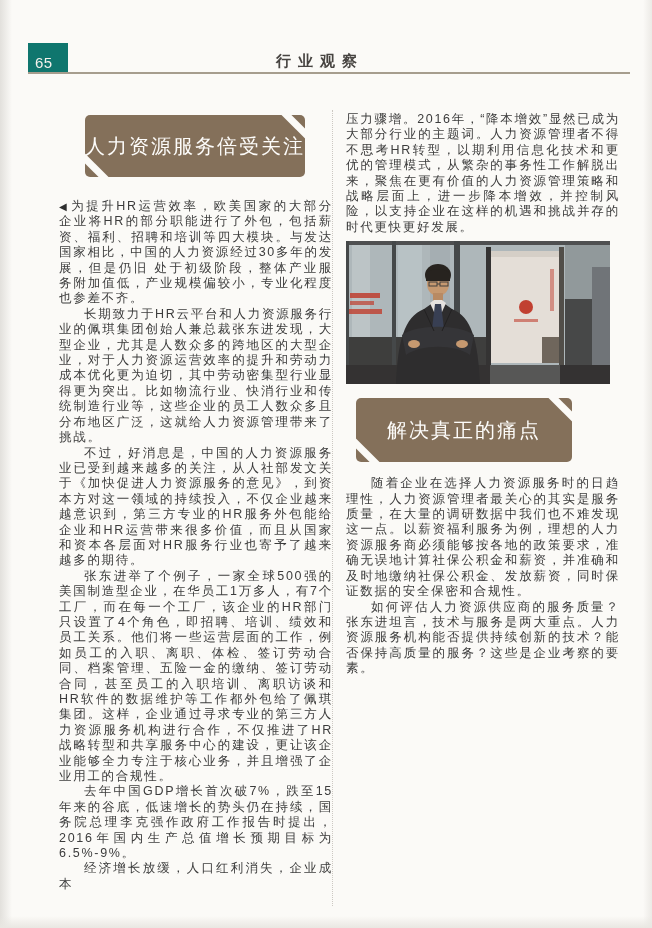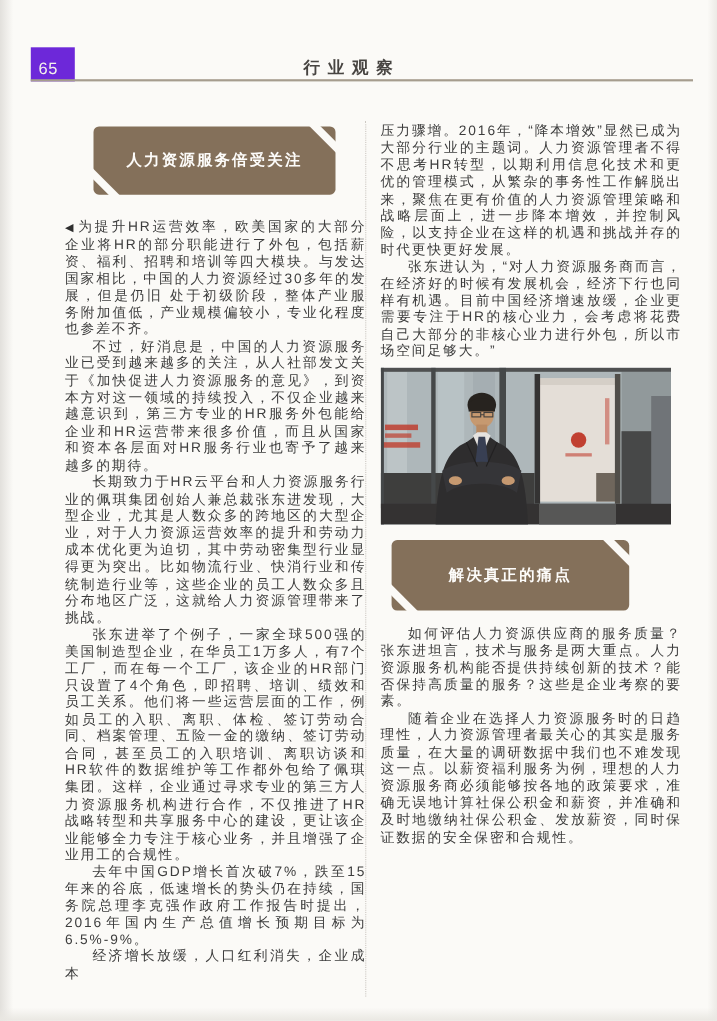--- a/index.html
+++ b/index.html
@@ -14,21 +14,21 @@
   }
   .edge-left { position:absolute; left:0; top:0; bottom:0; width:12px;
     background:linear-gradient(90deg,#e2e0dc,rgba(251,250,247,0)); }
   .edge-right { position:absolute; right:0; top:0; bottom:0; width:9px;
     background:linear-gradient(270deg,#eceae6,rgba(251,250,247,0)); }
   .edge-bottom { position:absolute; left:0; right:0; bottom:0; height:12px;
     background:linear-gradient(0deg,#e9e7e2,rgba(251,250,247,0)); }
 
   .pagenum {
     position:absolute; left:28px; top:43px; width:40px; height:31px;
-    background:#6d28d9; color:#f4f1ec; font-size:15px;
+    background:#0f766e; color:#f4f1ec; font-size:15px;
     display:flex; align-items:flex-end; padding:0 0 3px 7px;
     letter-spacing:0.5px;
   }
   .header-rule { position:absolute; left:28px; top:72px; width:602px; height:2px; background:#a69d8e; }
   .header-title {
     position:absolute; left:0; right:12px; top:52px; text-align:center;
     font-size:15px; letter-spacing:7px; color:#474441; font-weight:bold;
   }
 
   .col-divider { position:absolute; left:332px; top:110px; height:796px;
@@ -37,21 +37,21 @@
   .col { position:absolute; top:105px; width:274px; }
   .col-left  { left:59px; }
   .col-right { left:346px; top:112px; }
 
   .tbox {
     position:relative; background:#84705a; border-radius:5px;
     display:flex; align-items:center; justify-content:center;
   }
   .tbox1 { width:220px; height:62px; margin:10px 0 22px 26px; }
   .tbox2 { width:216px; height:64px; margin:14px 0 14px 10px;text-align:center; }
-  .tbox .ttl { color:#fdfcfa; font-size:14px; font-weight:bold; letter-spacing:2px; }
+  .tbox .ttl { color:#fdfcfa; font-size:20px; font-weight:normal; letter-spacing:2px; }
   .slash { position:absolute; background:#fbfaf7; height:7px; transform:rotate(45deg); }
   .slash-tr { width:44px; top:6px; right:-13px; }
   .slash-bl { width:44px; bottom:6px; left:-13px; }
 
   .body-text p {
     font-size:12.5px; line-height:15.4px; letter-spacing:1.7px;
     text-align:justify; color:#3c3c3c;
   }
   .body-text p.indent { text-indent:2em; }
   .lead-marker { font-size:10px; color:#2e2e2e; margin-right:2px; }
@@ -79,32 +79,31 @@
 <div class="col-divider"></div>
 
 <div class="col col-left">
   <div class="tbox tbox1">
     <span class="slash slash-tr"></span>
     <span class="slash slash-bl"></span>
     <span class="ttl">人力资源服务倍受关注</span>
   </div>
   <div class="body-text">
     <p><span class="lead-marker">◀</span><span>为提升HR运营效率，欧美国家的大部分企业将HR的部分职能进行了外包，包括薪资、福利、招聘和培训等四大模块。与发达国家相比，中国的人力资源经过30多年的发展，但是仍旧 处于初级阶段，整体产业服务附加值低，产业规模偏较小，专业化程度也参差不齐。</span></p>
+    <p class="indent">长期致力于HR云平台和人力资源服务行业的佩琪集团创始人兼总裁张东进发现，大型企业，尤其是人数众多的跨地区的大型企业，对于人力资源运营效率的提升和劳动力成本优化更为迫切，其中劳动密集型行业显得更为突出。比如物流行业、快消行业和传统制造行业等，这些企业的员工人数众多且分布地区广泛，这就给人力资源管理带来了挑战。</p>
     <p class="indent">不过，好消息是，中国的人力资源服务业已受到越来越多的关注，从人社部发文关于《加快促进人力资源服务的意见》，到资本方对这一领域的持续投入，不仅企业越来越意识到，第三方专业的HR服务外包能给企业和HR运营带来很多价值，而且从国家和资本各层面对HR服务行业也寄予了越来越多的期待。</p>
-    <p class="indent">长期致力于HR云平台和人力资源服务行业的佩琪集团创始人兼总裁张东进发现，大型企业，尤其是人数众多的跨地区的大型企业，对于人力资源运营效率的提升和劳动力成本优化更为迫切，其中劳动密集型行业显得更为突出。比如物流行业、快消行业和传统制造行业等，这些企业的员工人数众多且分布地区广泛，这就给人力资源管理带来了挑战。</p>
     <p class="indent">张东进举了个例子，一家全球500强的美国制造型企业，在华员工1万多人，有7个工厂，而在每一个工厂，该企业的HR部门只设置了4个角色，即招聘、培训、绩效和员工关系。他们将一些运营层面的工作，例如员工的入职、离职、体检、签订劳动合同、档案管理、五险一金的缴纳、签订劳动合同，甚至员工的入职培训、离职访谈和HR软件的数据维护等工作都外包给了佩琪集团。这样，企业通过寻求专业的第三方人力资源服务机构进行合作，不仅推进了HR战略转型和共享服务中心的建设，更让该企业能够全力专注于核心业务，并且增强了企业用工的合规性。</p>
     <p class="indent">去年中国GDP增长首次破7%，跌至15年来的谷底，低速增长的势头仍在持续，国务院总理李克强作政府工作报告时提出，2016年国内生产总值增长预期目标为6.5%-9%。</p>
     <p class="indent">经济增长放缓，人口红利消失，企业成本</p>
   </div>
 </div>
 
 <div class="col col-right">
   <div class="body-text">
     <p>压力骤增。2016年，“降本增效”显然已成为大部分行业的主题词。人力资源管理者不得不思考HR转型，以期利用信息化技术和更优的管理模式，从繁杂的事务性工作解脱出来，聚焦在更有价值的人力资源管理策略和战略层面上，进一步降本增效，并控制风险，以支持企业在这样的机遇和挑战并存的时代更快更好发展。</p>
-    <p class="indent">张东进认为，“对人力资源服务商而言，在经济好的时候有发展机会，经济下行也同样有机遇。目前中国经济增速放缓，企业更需要专注于HR的核心业力，会考虑将花费自己大部分的非核心业力进行外包，所以市场空间足够大。”</p>
   </div>
 
   <div class="photo">
     <svg width="264" height="143" viewBox="0 0 264 143" xmlns="http://www.w3.org/2000/svg">
 
       <rect x="0" y="0" width="264" height="143" fill="#aebbc1"></rect>
       <rect x="6" y="4" width="18" height="122" fill="#c2ced2" opacity="0.75"></rect>
       <rect x="52" y="4" width="24" height="122" fill="#bcc9cf" opacity="0.8"></rect>
       <rect x="84" y="4" width="20" height="122" fill="#a4b1b8"></rect>
       <rect x="219" y="4" width="45" height="124" fill="#8e9aa0"></rect>
@@ -155,16 +154,16 @@
     </svg>
   </div>
 
   <div class="tbox tbox2">
     <span class="slash slash-tr"></span>
     <span class="slash slash-bl"></span>
     <span class="ttl">解决真正的痛点</span>
   </div>
 
   <div class="body-text">
+    <p class="indent">随着企业在选择人力资源服务时的日趋理性，人力资源管理者最关心的其实是服务质量，在大量的调研数据中我们也不难发现这一点。以薪资福利服务为例，理想的人力资源服务商必须能够按各地的政策要求，准确无误地计算社保公积金和薪资，并准确和及时地缴纳社保公积金、发放薪资，同时保证数据的安全保密和合规性。</p>
     <p class="indent">如何评估人力资源供应商的服务质量？张东进坦言，技术与服务是两大重点。人力资源服务机构能否提供持续创新的技术？能否保持高质量的服务？这些是企业考察的要素。</p>
-    <p class="indent">随着企业在选择人力资源服务时的日趋理性，人力资源管理者最关心的其实是服务质量，在大量的调研数据中我们也不难发现这一点。以薪资福利服务为例，理想的人力资源服务商必须能够按各地的政策要求，准确无误地计算社保公积金和薪资，并准确和及时地缴纳社保公积金、发放薪资，同时保证数据的安全保密和合规性。</p>
   </div>
 </div>
 
 </body></html>

